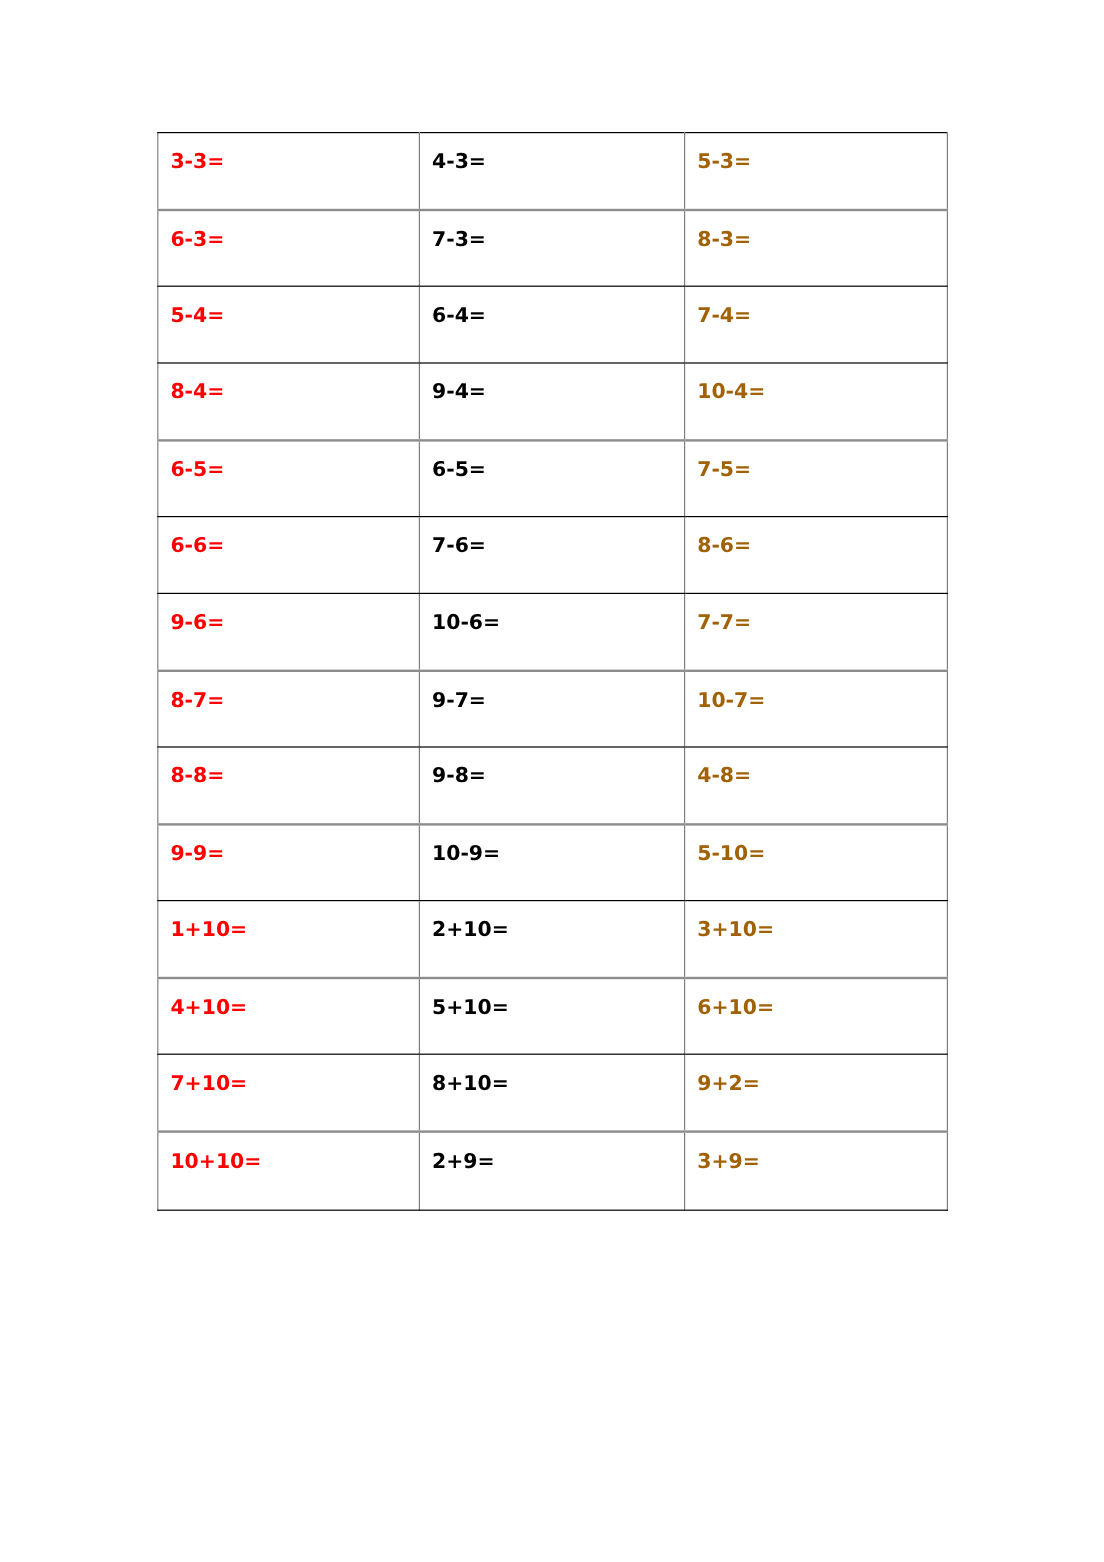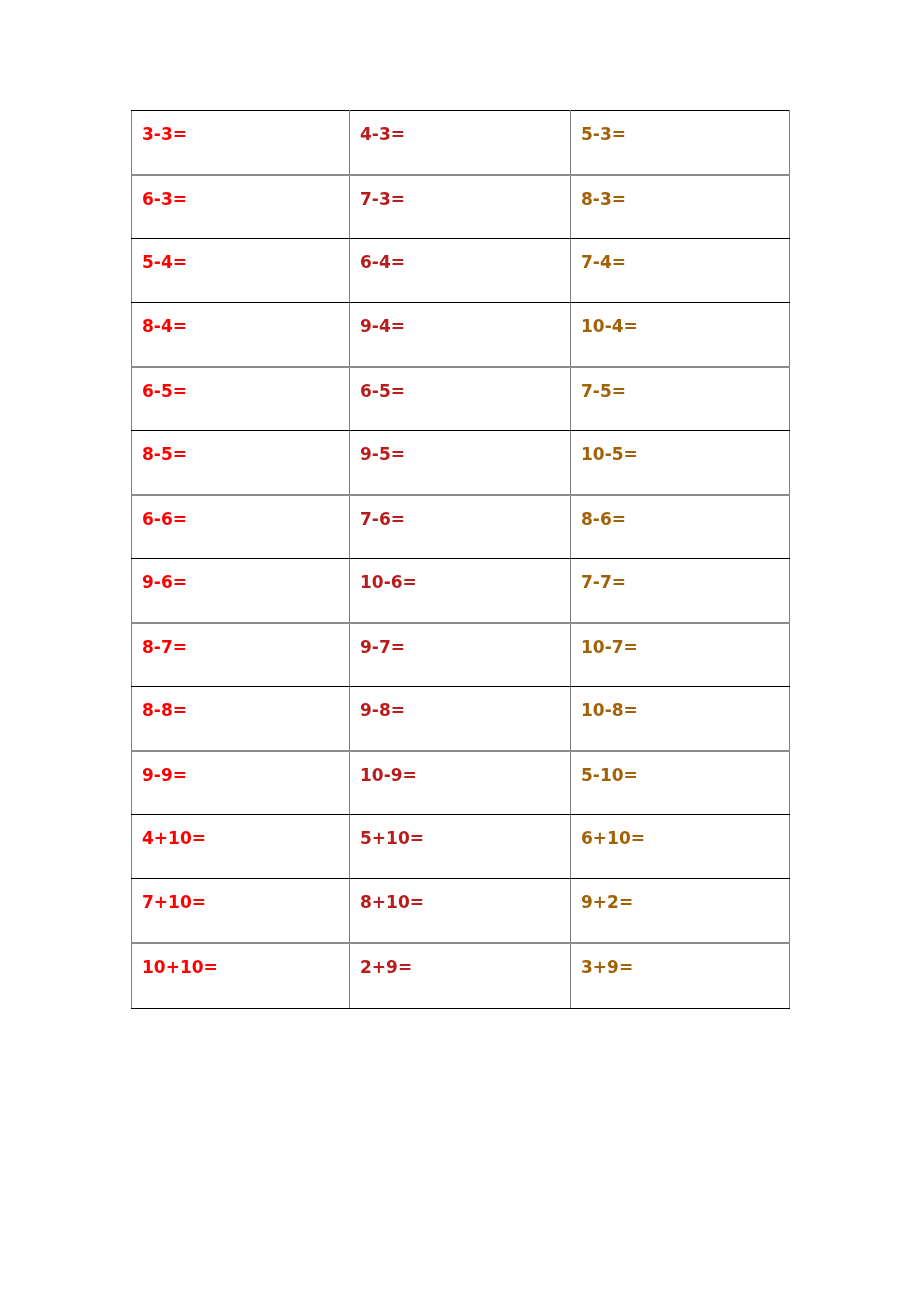--- a/index.html
+++ b/index.html
@@ -81,21 +81,21 @@
   .expr {
     display: inline-block;
     font-family: "DejaVu Sans", sans-serif;
     font-size: 17px;
     font-weight: bold;
     line-height: 1;
     letter-spacing: 0px;
     white-space: nowrap;
   }
   .col-a .expr { color: #ff0000; }
-  .col-b .expr { color: #b91c1c; }
+  .col-b .expr { color: #000000; }
   .col-c .expr { color: #a16207; }
 </style>
 </head>
 <body>
 
 <div id="page">
 
 
   <table id="worksheet">
     <colgroup>
@@ -122,49 +122,49 @@
         <tr class="rule-gray">
           <td class="col-a"><span class="expr">8-4=</span></td>
           <td class="col-b"><span class="expr">9-4=</span></td>
           <td class="col-c"><span class="expr">10-4=</span></td>
         </tr>
         <tr class="rule-dark">
           <td class="col-a"><span class="expr">6-5=</span></td>
           <td class="col-b"><span class="expr">6-5=</span></td>
           <td class="col-c"><span class="expr">7-5=</span></td>
         </tr>
-        <tr class="rule-gray">
-          <td class="col-a"><span class="expr">8-5=</span></td>
-          <td class="col-b"><span class="expr">9-5=</span></td>
-          <td class="col-c"><span class="expr">10-5=</span></td>
-        </tr>
         <tr class="rule-dark">
           <td class="col-a"><span class="expr">6-6=</span></td>
           <td class="col-b"><span class="expr">7-6=</span></td>
           <td class="col-c"><span class="expr">8-6=</span></td>
         </tr>
         <tr class="rule-gray">
           <td class="col-a"><span class="expr">9-6=</span></td>
           <td class="col-b"><span class="expr">10-6=</span></td>
           <td class="col-c"><span class="expr">7-7=</span></td>
         </tr>
         <tr class="rule-dark">
           <td class="col-a"><span class="expr">8-7=</span></td>
           <td class="col-b"><span class="expr">9-7=</span></td>
           <td class="col-c"><span class="expr">10-7=</span></td>
         </tr>
         <tr class="rule-gray">
           <td class="col-a"><span class="expr">8-8=</span></td>
           <td class="col-b"><span class="expr">9-8=</span></td>
-          <td class="col-c"><span class="expr">10-8=</span></td>
+          <td class="col-c"><span class="expr">4-8=</span></td>
         </tr>
         <tr class="rule-dark">
           <td class="col-a"><span class="expr">9-9=</span></td>
           <td class="col-b"><span class="expr">10-9=</span></td>
           <td class="col-c"><span class="expr">5-10=</span></td>
+        </tr>
+        <tr class="rule-gray">
+          <td class="col-a"><span class="expr">1+10=</span></td>
+          <td class="col-b"><span class="expr">2+10=</span></td>
+          <td class="col-c"><span class="expr">3+10=</span></td>
         </tr>
         <tr class="rule-dark">
           <td class="col-a"><span class="expr">4+10=</span></td>
           <td class="col-b"><span class="expr">5+10=</span></td>
           <td class="col-c"><span class="expr">6+10=</span></td>
         </tr>
         <tr class="rule-gray">
           <td class="col-a"><span class="expr">7+10=</span></td>
           <td class="col-b"><span class="expr">8+10=</span></td>
           <td class="col-c"><span class="expr">9+2=</span></td>

